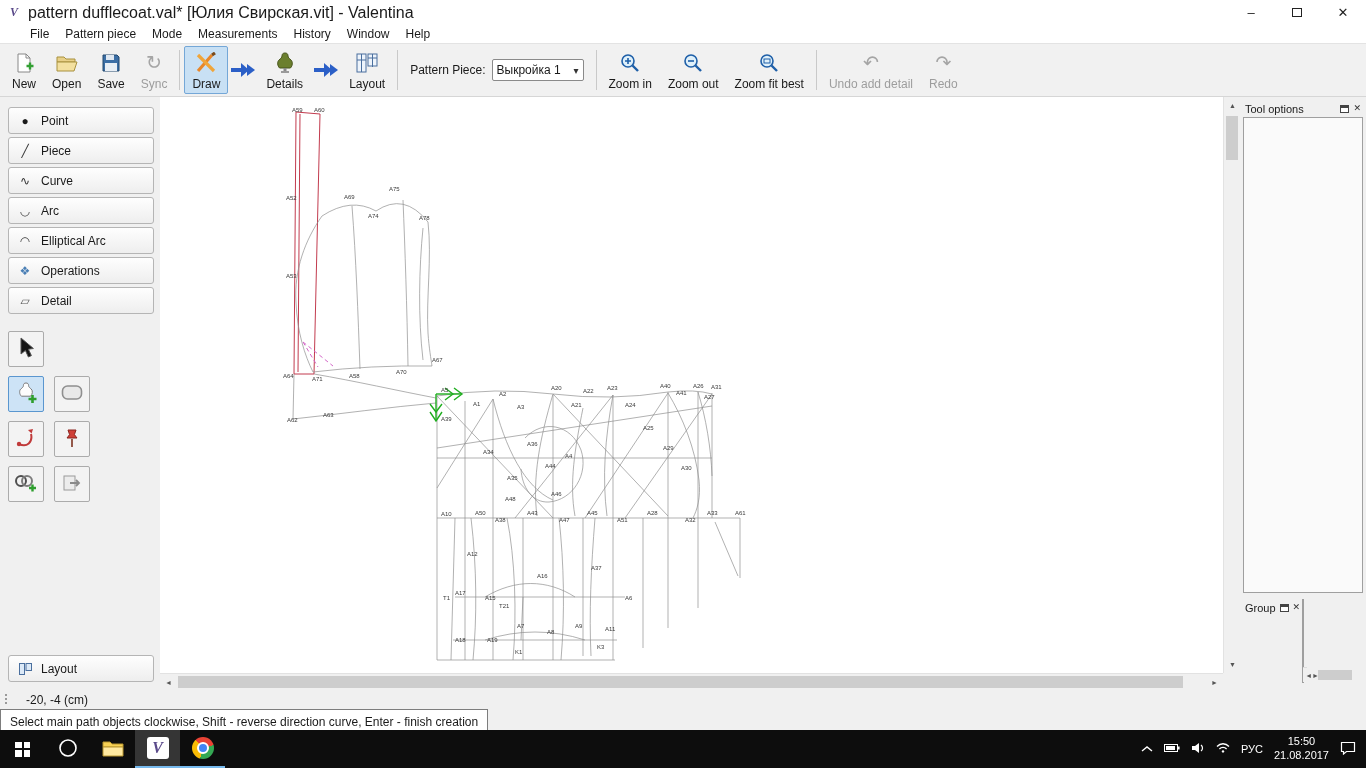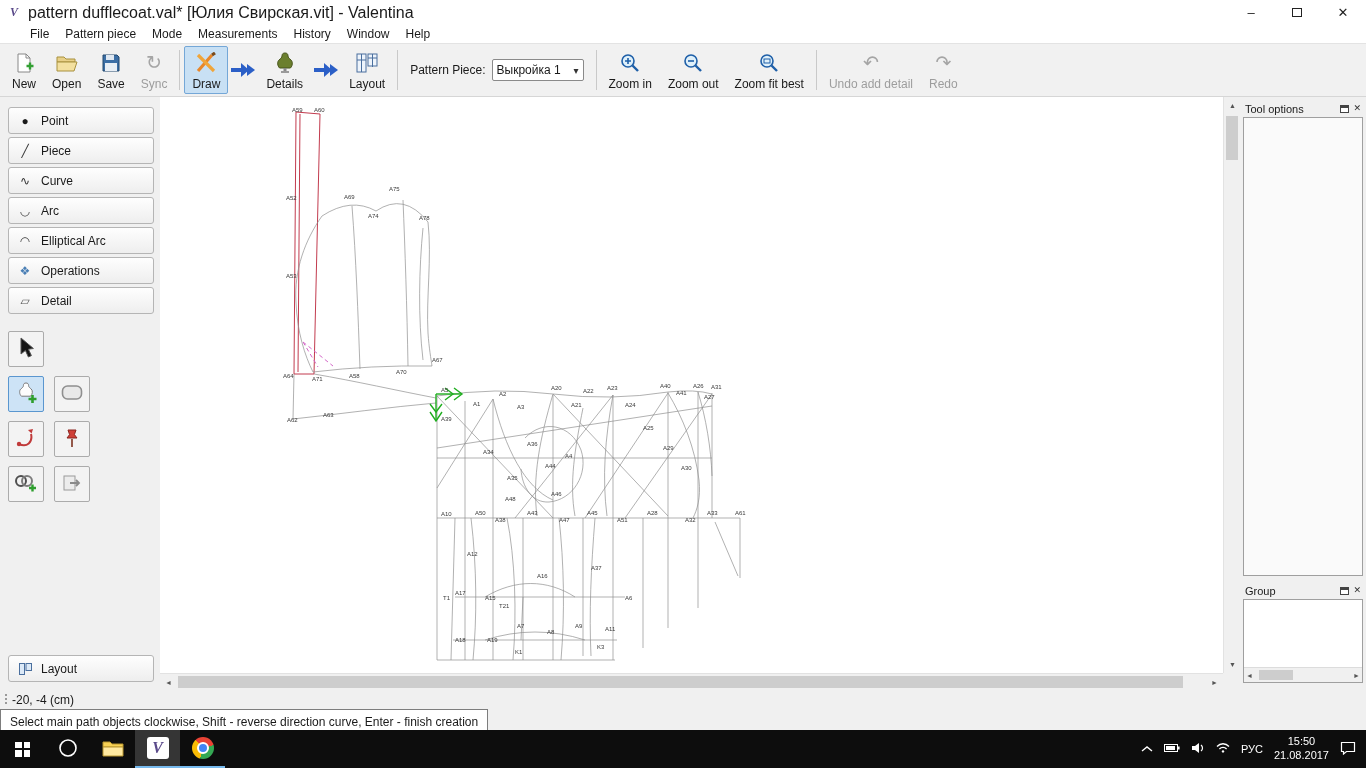--- a/index.html
+++ b/index.html
@@ -58,28 +58,28 @@
   .sb-corner{position:absolute;right:0;bottom:0;width:17px;height:17px;background:#f0f0f0}
 
   
   .rightcol{width:126px;flex:0 0 126px;background:#f0f0f0;display:flex;flex-direction:column;padding:3px 3px 7px 3px}
   .panel-header{height:17px;display:flex;align-items:center;gap:4px;font-size:11px;padding:0 2px}
   .ph-title{flex:1;white-space:nowrap}
   .ph-float{width:9px;height:8px;border:1px solid #444;border-top-width:3px;background:#fff}
   .ph-close{font-size:9px;color:#333;line-height:1}
   .panel-body{border:1px solid #9f9f9f;background:#fafafa}
   .tool-options-body{flex:1 1 auto}
-  .group-panel{margin-top:6px;display:flex;flex-direction:column}
+  .group-panel{margin-top:6px;display:flex;flex-direction:row}
   .group-body{height:84px;background:#fff;border:1px solid #9f9f9f;position:relative}
   .g-scroll{position:absolute;left:0;right:0;bottom:0;height:15px;background:#f0f0f0;border-top:1px solid #dcdcdc;display:flex;align-items:center;justify-content:space-between;padding:0 2px}
   .g-arrow{font-size:7px;color:#555}
   .g-thumb{position:absolute;left:15px;top:2px;bottom:2px;width:34px;background:#cdcdcd}
 
   
-  .status1{height:19px;background:#f0f0f0;display:flex;align-items:center;gap:3px;padding-left:4px;flex:0 0 auto}
+  .status1{height:19px;background:#f0f0f0;display:flex;align-items:center;gap:17px;padding-left:4px;flex:0 0 auto}
   .grip{width:5px;height:13px;background-image:radial-gradient(#9a9a9a 1px,transparent 1.2px);background-size:4px 4px}
   .status2{height:21px;background:#f0f0f0;display:flex;align-items:stretch;flex:0 0 auto}
   .hintbox{background:#fff;border:1px solid #7d7d7d;display:flex;align-items:center;padding:12px 9px;white-space:nowrap}
 
   
   .taskbar{height:38px;background:#0d0d0d;display:flex;align-items:stretch;color:#fff;flex:0 0 auto}
   .tb-item{width:45px;display:flex;align-items:center;justify-content:center}
   .tb-item.active-app{background:#353535;border-bottom:2px solid #76b9ed}
   .tb-item.open-app{border-bottom:2px solid #76b9ed}
   .win-logo{width:15px;height:15px;display:grid;grid-template-columns:1fr 1fr;grid-template-rows:1fr 1fr;gap:2px}

